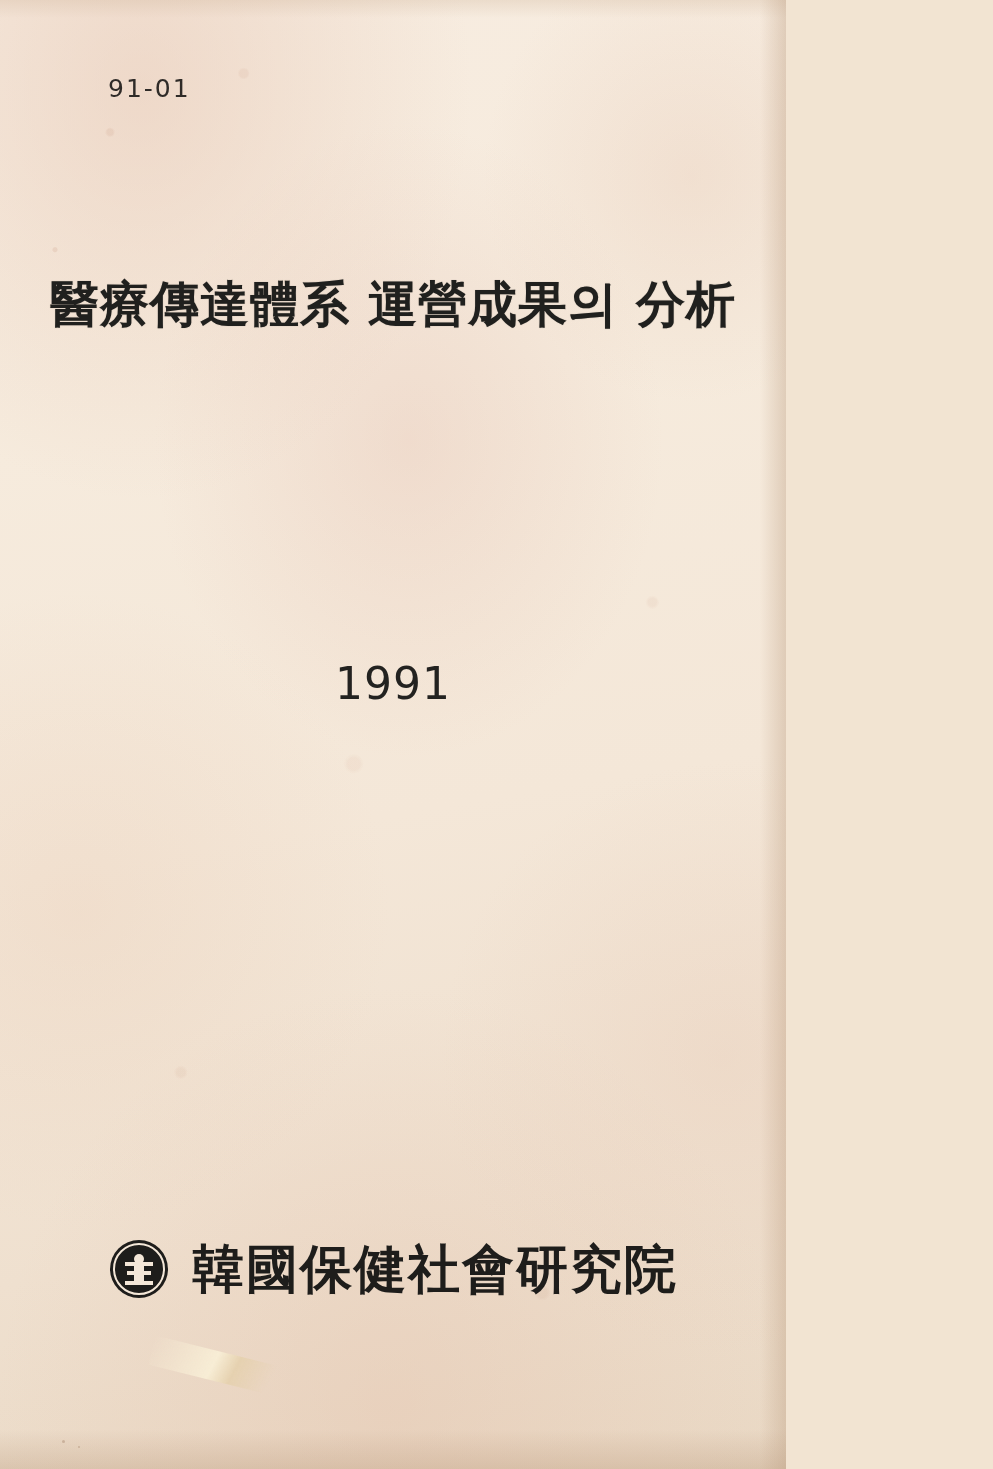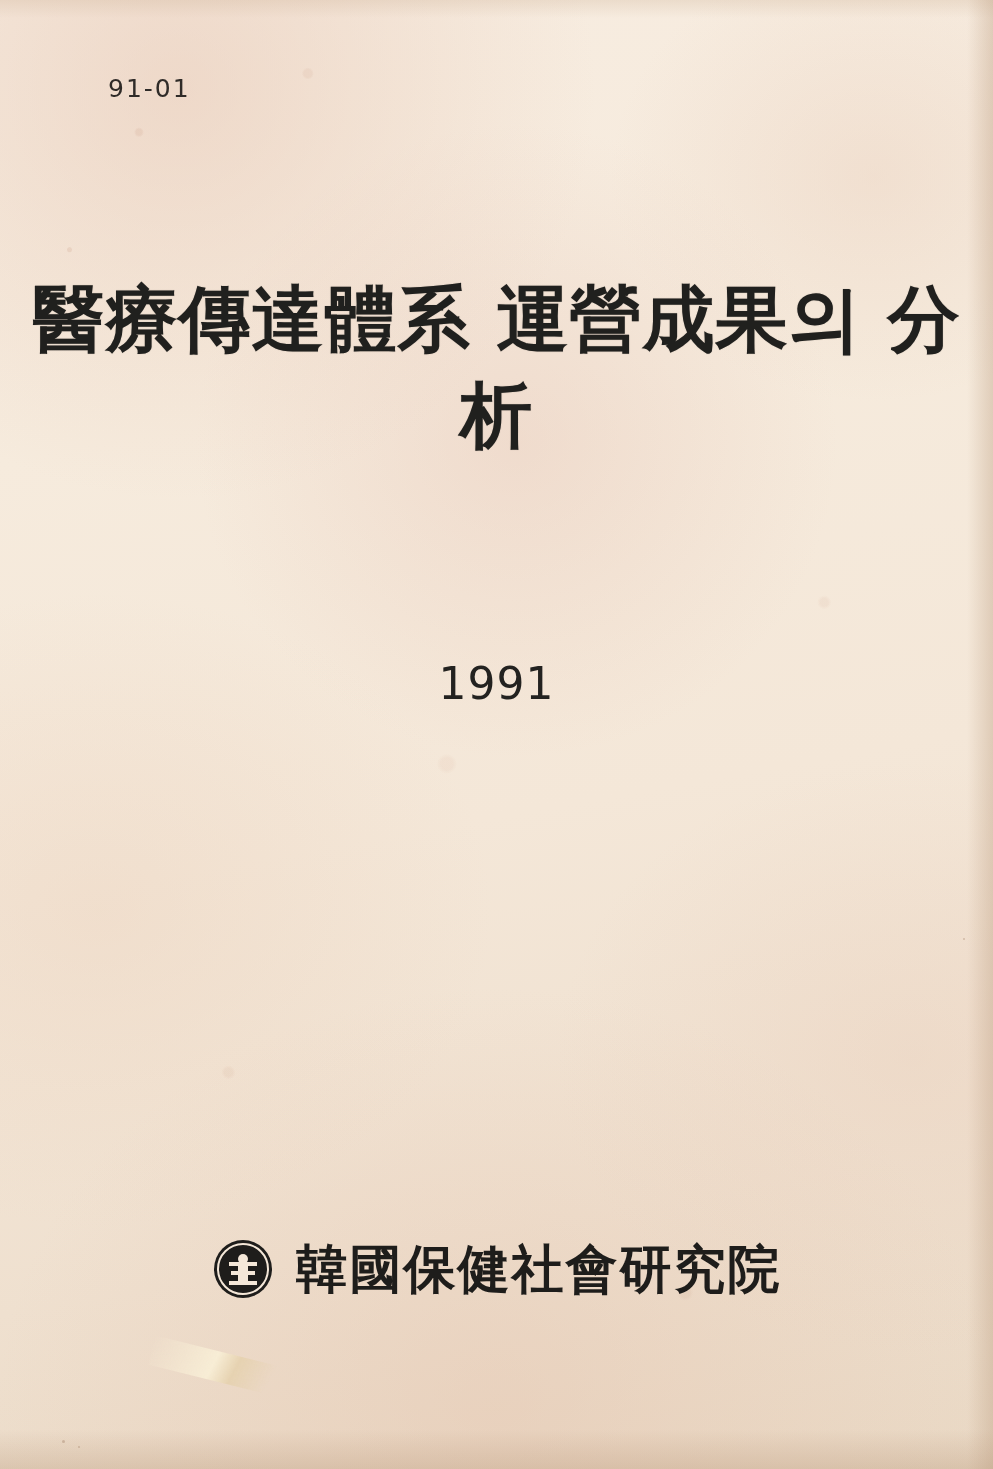--- a/index.html
+++ b/index.html
@@ -9,21 +9,21 @@
   body {
     width: 993px;
     height: 1469px;
     background: #f2e4d2;
     font-family: "DejaVu Serif", serif;
     overflow: hidden;
   }
 
   .page {
     position: relative;
-    width: 993px;
+    width: 786px;
     height: 1469px;
     overflow: hidden;
     background:
       radial-gradient(ellipse 60% 40% at 18% 6%, rgba(226,190,170,0.42) 0%, rgba(226,190,170,0) 70%),
       radial-gradient(ellipse 45% 30% at 52% 30%, rgba(225,185,170,0.30) 0%, rgba(225,185,170,0) 72%),
       radial-gradient(ellipse 38% 22% at 88% 12%, rgba(228,196,176,0.30) 0%, rgba(228,196,176,0) 70%),
       radial-gradient(ellipse 55% 30% at 10% 62%, rgba(232,203,180,0.30) 0%, rgba(232,203,180,0) 72%),
       radial-gradient(ellipse 50% 28% at 92% 72%, rgba(230,198,178,0.28) 0%, rgba(230,198,178,0) 72%),
       radial-gradient(ellipse 70% 40% at 50% 96%, rgba(226,190,168,0.35) 0%, rgba(226,190,168,0) 72%),
       linear-gradient(170deg, #f7ece0 0%, #f6ebdd 28%, #f4e7d8 55%, #efe0cf 80%, #e9d8c4 100%);
@@ -101,21 +101,21 @@
     font-weight: 500;
   }
 
   .title {
     position: absolute;
     left: 0;
     right: 0;
     top: 272px;
     text-align: center;
     font-family: "DejaVu Serif", serif;
-    font-size: 72px;
+    font-size: 49px;
     letter-spacing: 1px;
     color: #20201e;
     font-weight: 700;
     text-shadow: 0 0 1px rgba(40,36,32,0.35);
   }
 
   .year {
     position: absolute;
     left: 0;
     right: 0;

